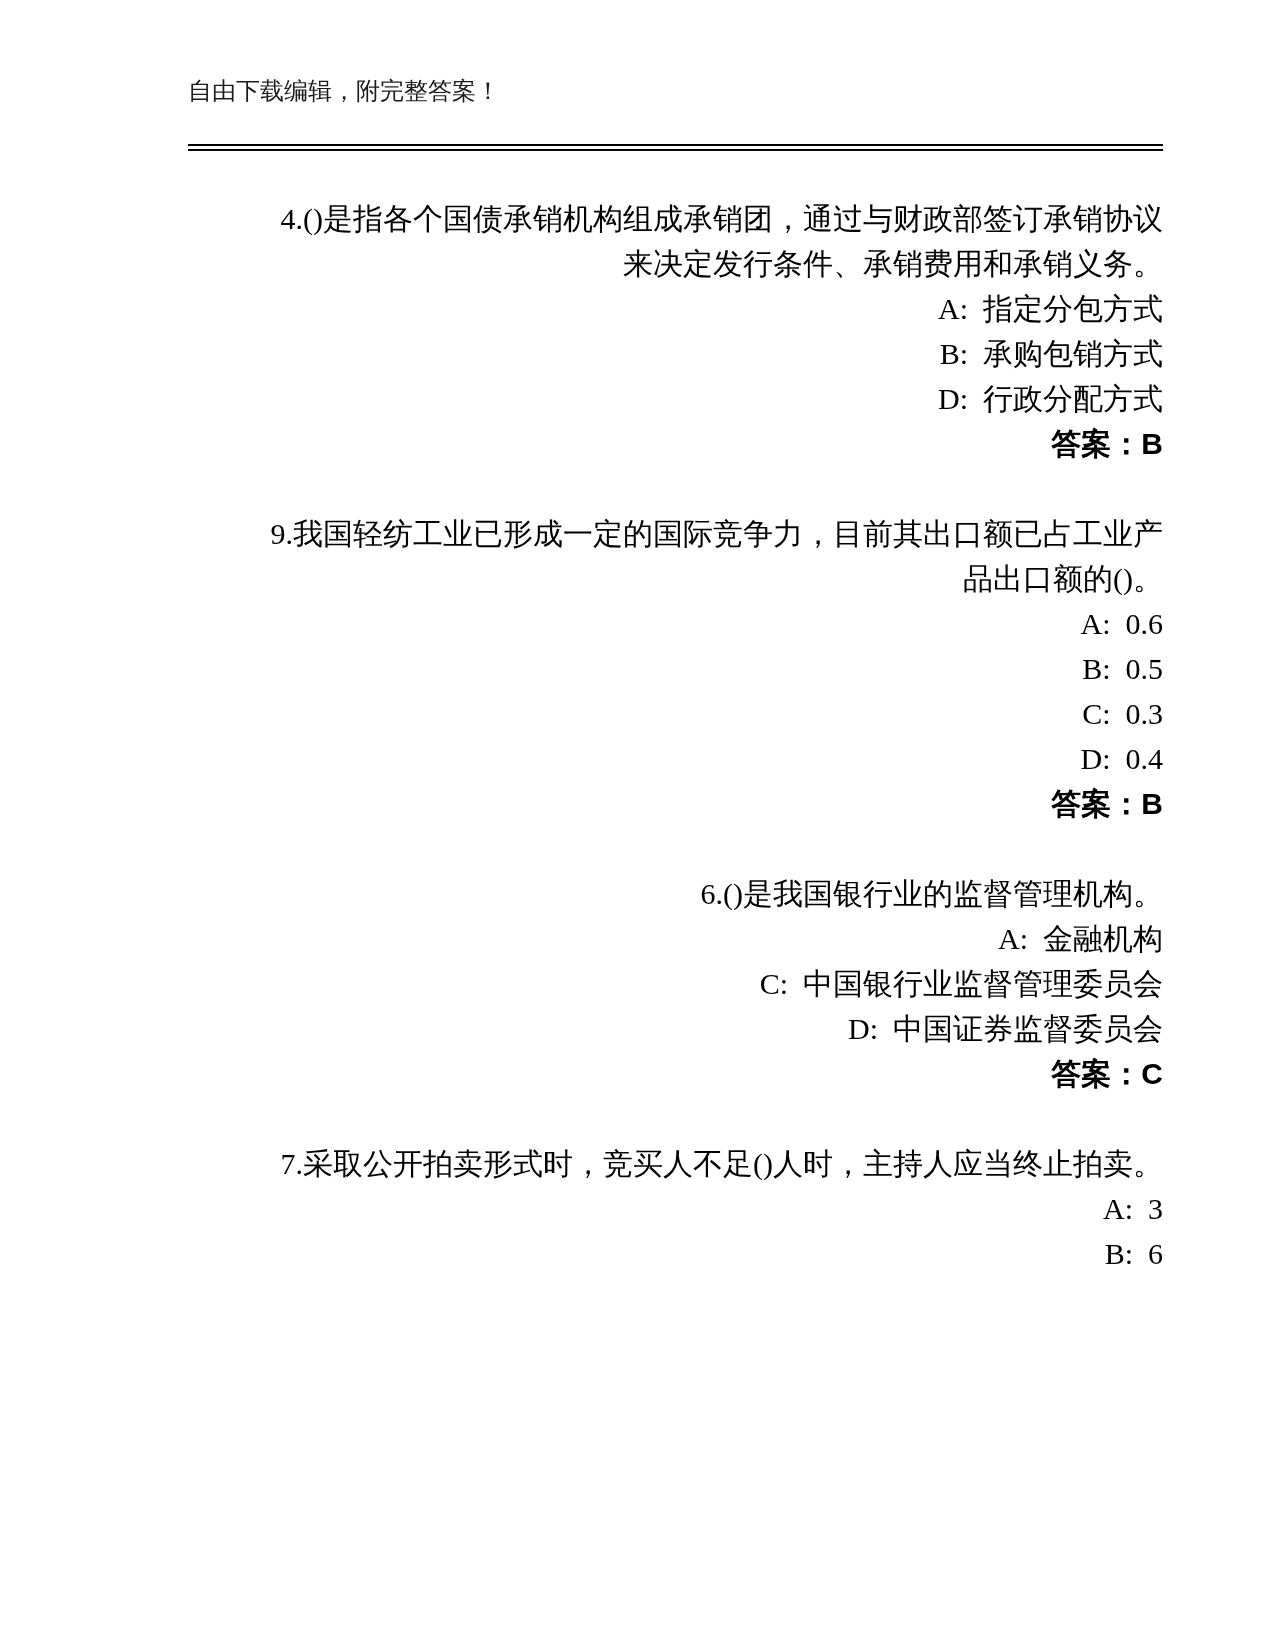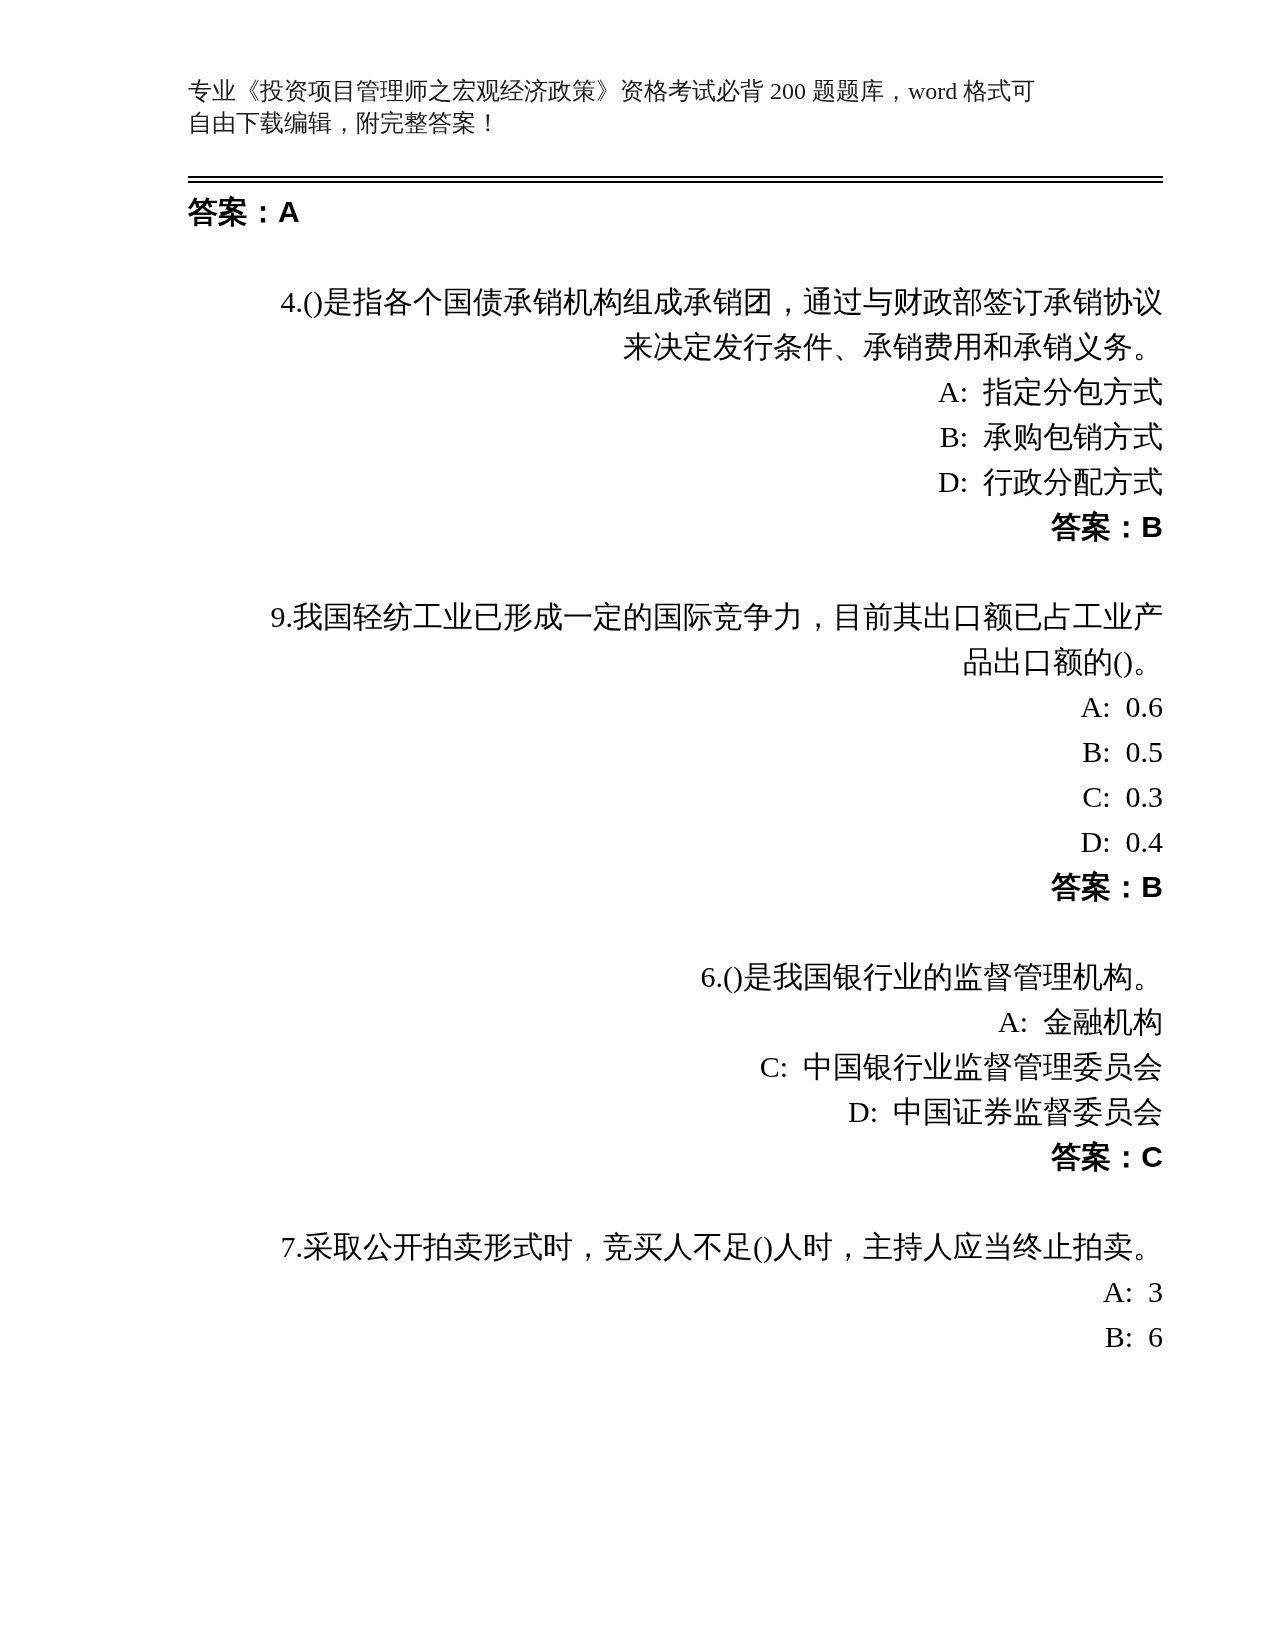--- a/index.html
+++ b/index.html
@@ -52,27 +52,25 @@
     margin-top: 45px;
     text-align: right;
   }
 </style>
 </head>
 <body>
 
 <div class="page">
 
   <div class="header">
-    <div class="header-line">专业《投资项目管理师之宏观经济政策》资格考试必背 200 题题库，word 格式可</div>
     <div class="header-line">自由下载编辑，附完整答案！</div>
   </div>
 
   <div class="header-rule"></div>
 
-  <div class="line answer leading-answer">答案：A</div>
 
   <section class="question">
     <div class="line stem">4.()是指各个国债承销机构组成承销团，通过与财政部签订承销协议</div>
     <div class="line stem">来决定发行条件、承销费用和承销义务。</div>
     <div class="line option">A:  指定分包方式</div>
     <div class="line option">B:  承购包销方式</div>
     <div class="line option">D:  行政分配方式</div>
     <div class="line answer">答案：B</div>
   </section>
 

